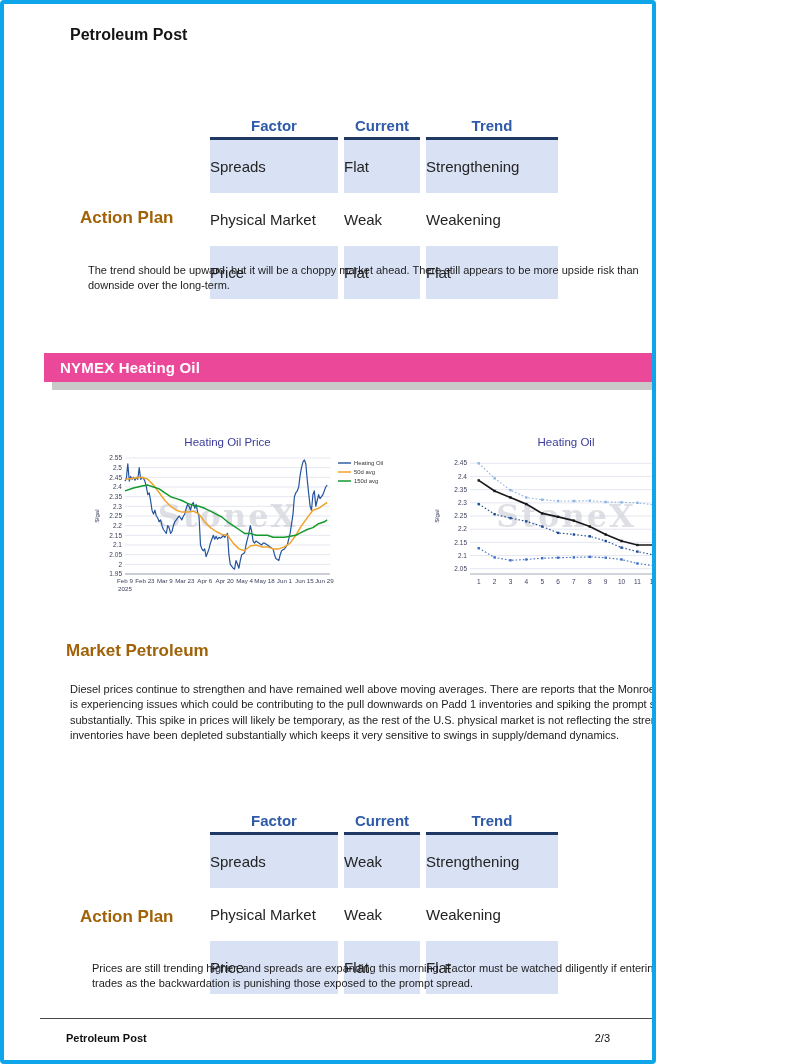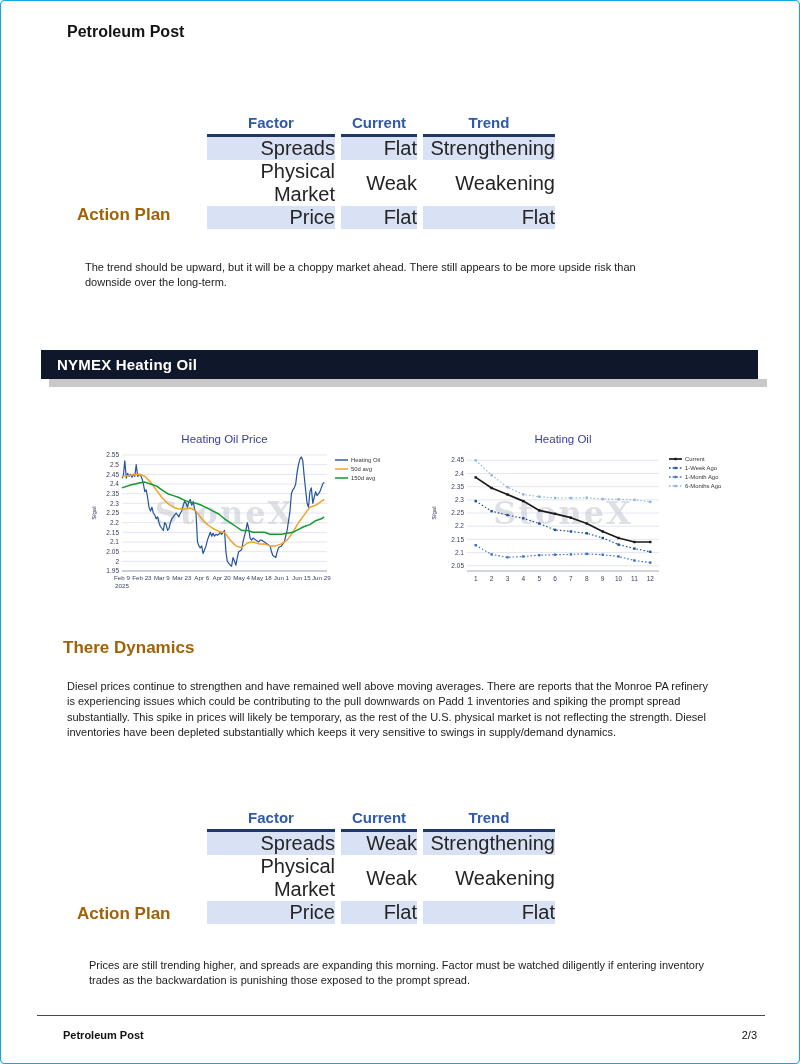--- a/index.html
+++ b/index.html
@@ -1,28 +1,28 @@
 <!DOCTYPE html>
 <html><head>
 <meta charset="utf-8">
 <style>
   html,body{margin:0;padding:0;background:#fff;}
   .page{
-    position:relative;width:800px;height:1064px;background:#fff;
+    position:relative;width:656px;height:1064px;background:#fff;
     font-family:"Liberation Sans",sans-serif;color:#1b1b1b;
-    border:1px solid #0ea5e9;border-radius:4px;overflow:hidden;box-sizing:border-box;
+    border:4px solid #0ea5e9;border-radius:4px;overflow:hidden;box-sizing:border-box;
   }
   .doc-header{position:absolute;left:66px;top:22px;font-size:16px;font-weight:600;color:#141414;}
   .tbl-wrap{position:absolute;left:0;width:760px;}
   .t1{top:94px;} .t2{top:789px;}
   .tbl-wrap table{border-collapse:separate;border-spacing:6px 0;margin:18px auto;table-layout:fixed;}
   .tbl-wrap th{
     font-size:15px;font-weight:bold;padding:1px 0 3px;text-align:center;
   }
-  .tbl-wrap td{font-size:20px;text-align:right;padding:0 0;color:#242424;}
+  .tbl-wrap td{font-size:15px;text-align:left;padding:18px 0;color:#242424;}
   .tbl-wrap tbody tr:nth-child(odd) td{background:#d9e1f4;}
   h2.sec{position:absolute;margin:0;font-size:17px;font-weight:bold;color:#a16207;}
   .h-a1{left:76px;top:204px;} .h-md{left:62px;top:637px;} .h-a2{left:76px;top:903px;}
   p.body{position:absolute;margin:0;font-size:11px;line-height:1.4;color:#1c1c1c;}
   .p1{left:84px;top:259px;width:600px;}
   .p2{left:66px;top:678px;width:648px;}
   .p3{left:88px;top:957px;width:640px;}
   .banner{
     position:absolute;left:40px;top:349px;width:717px;height:29px;
     display:flex;align-items:center;padding-left:16px;box-sizing:border-box;
@@ -73,21 +73,21 @@
             <td>Flat</td>
             <td>Flat</td>
           </tr>
         </tbody>
       </table>
     </div>
 
   <h2 class="sec h-a1">Action Plan</h2>
   <p class="body p1">The trend should be upward, but it will be a choppy market ahead. There still appears to be more upside risk than downside over the long-term.</p>
 
-  <div class="banner" style="background: #0f172a; color: rgb(255, 255, 255);">
+  <div class="banner" style="background: #ec4899; color: rgb(255, 255, 255);">
     <span>NYMEX Heating Oil</span>
   </div>
   <div class="banner-shadow" style="background: rgb(201, 201, 201);"></div>
 
   <div class="chart chart-left"><svg width="300" height="170" viewBox="0 0 300 170" font-family="Liberation Sans, sans-serif">
         <line x1="33" y1="142" x2="238" y2="142" stroke="#dde1ec" stroke-width="0.8"></line>
         <text x="30" y="144.2" text-anchor="end" font-size="6.5" fill="#3c415e">1.95</text>
         <line x1="33" y1="132.33333333333331" x2="238" y2="132.33333333333331" stroke="#dde1ec" stroke-width="0.8"></line>
         <text x="30" y="134.5333333333333" text-anchor="end" font-size="6.5" fill="#3c415e">2</text>
         <line x1="33" y1="122.66666666666669" x2="238" y2="122.66666666666669" stroke="#dde1ec" stroke-width="0.8"></line>
@@ -232,21 +232,21 @@
         <rect x="245.3" y="37.8" width="2.4" height="2.4" fill="#1f4c91"></rect>
         <text x="256" y="41.2" font-size="5.9" fill="#333">1-Week Ago</text>
         <line x1="240" y1="48" x2="253" y2="48" stroke="#3e6fc4" stroke-width="1.4" stroke-dasharray="1.6,2"></line>
         <rect x="245.3" y="46.8" width="2.4" height="2.4" fill="#3e6fc4"></rect>
         <text x="256" y="50.2" font-size="5.9" fill="#333">1-Month Ago</text>
         <line x1="240" y1="57" x2="253" y2="57" stroke="#8fb3e0" stroke-width="1.4" stroke-dasharray="1.6,2"></line>
         <rect x="245.3" y="55.8" width="2.4" height="2.4" fill="#8fb3e0"></rect>
         <text x="256" y="59.2" font-size="5.9" fill="#333">6-Months Ago</text>
       </svg></div>
 
-  <h2 class="sec h-md">There Dynamics</h2>
+  <h2 class="sec h-md">Market Petroleum</h2>
   <p class="body p2">Diesel prices continue to strengthen and have remained well above moving averages. There are reports that the Monroe PA refinery is experiencing issues which could be contributing to the pull downwards on Padd 1 inventories and spiking the prompt spread substantially. This spike in prices will likely be temporary, as the rest of the U.S. physical market is not reflecting the strength. Diesel inventories have been depleted substantially which keeps it very sensitive to swings in supply/demand dynamics.</p>
 
   <div class="tbl-wrap t2">
       <table>
         <colgroup>
           <col style="width:128px">
           <col style="width:76px">
           <col style="width:132px">
         </colgroup>
         <thead>

